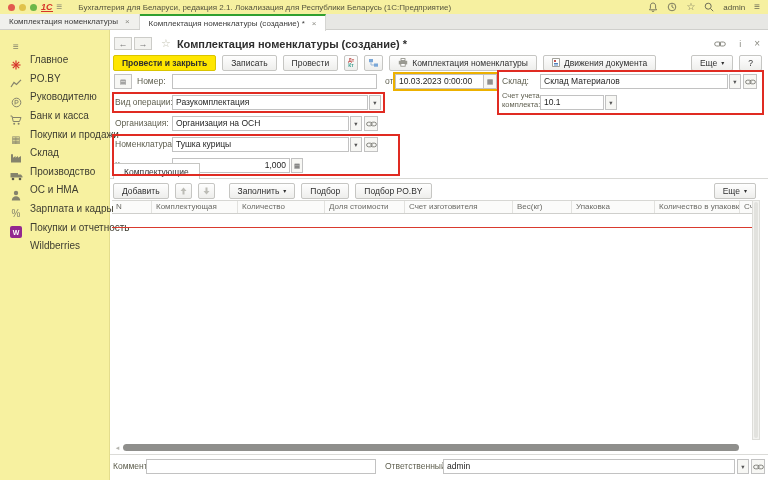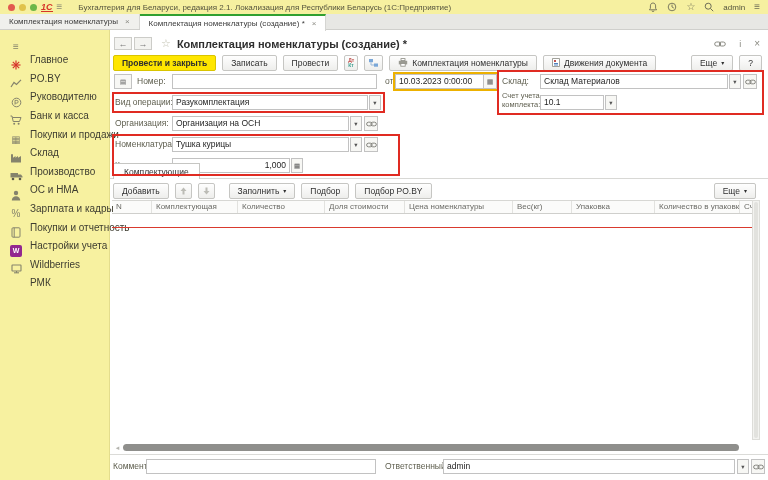--- a/index.html
+++ b/index.html
@@ -214,42 +214,23 @@
         </svg>
       </span>
     <span class="side-lbl">Зарплата и кадры</span>
   </div>
   <div class="side-item">
     <span class="side-ico">%</span>
     <span class="side-lbl">Покупки и отчетность</span>
   </div>
   <div class="side-item">
     <span class="side-ico">
-        <svg width="10" height="11" viewBox="0 0 10 11">
-          <rect x="1" y="0.8" width="8" height="9.4" rx="1" fill="none" stroke="#85836c"></rect>
-          <line x1="3.2" y1="0.8" x2="3.2" y2="10.2" stroke="#85836c"></line>
-        </svg>
-      </span>
-    <span class="side-lbl">Настройки учета</span>
-  </div>
-  <div class="side-item">
-    <span class="side-ico">
         <span class="wb">W</span>
       </span>
     <span class="side-lbl">Wildberries</span>
-  </div>
-  <div class="side-item">
-    <span class="side-ico">
-        <svg width="11" height="10" viewBox="0 0 11 10">
-          <rect x="1" y="1" width="9" height="6" rx="0.5" fill="none" stroke="#85836c" stroke-width="1.1"></rect>
-          <line x1="5.5" y1="7" x2="5.5" y2="8.8" stroke="#85836c"></line>
-          <line x1="3" y1="8.8" x2="8" y2="8.8" stroke="#85836c" stroke-width="1.1"></line>
-        </svg>
-      </span>
-    <span class="side-lbl">РМК</span>
   </div>
 </div>
 
 <div class="main">
 
   <div class="dochead">
     <span class="navbtn">←</span>
     <span class="navbtn">→</span>
     <span class="fav">☆</span>
     <span class="doctitle">Комплектация номенклатуры (создание) *</span>
@@ -393,21 +374,21 @@
       <span>Еще</span>
       <span style="font-size:6px;">▾</span>
     </span>
   </div>
 
   <div class="thead">
     <span class="th" style="width:40px;">N</span>
     <span class="th" style="width:86px;">Комплектующая</span>
     <span class="th" style="width:87px;">Количество</span>
     <span class="th" style="width:80px;">Доля стоимости</span>
-    <span class="th" style="width:108px;">Цена номенклатуры</span>
+    <span class="th" style="width:108px;">Счет изготовителя</span>
     <span class="th" style="width:59px;">Вес(кг)</span>
     <span class="th" style="width:83px;">Упаковка</span>
     <span class="th" style="width:85px;">Количество в упаковке</span>
     <span class="th" style="flex:1;border-right:none;">Сче</span>
   </div>
 
   <div class="redline"></div>
   <div class="vscroll">
       <div class="vthumb"></div>
     </div>

